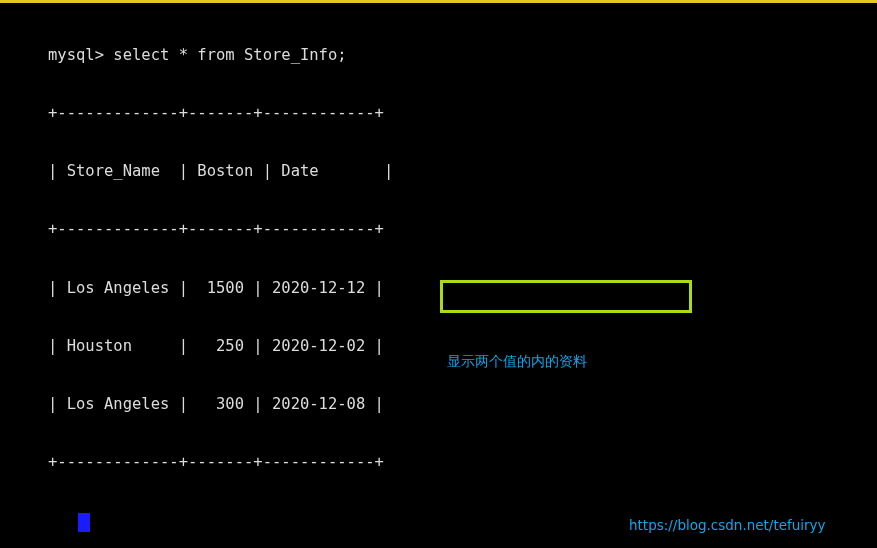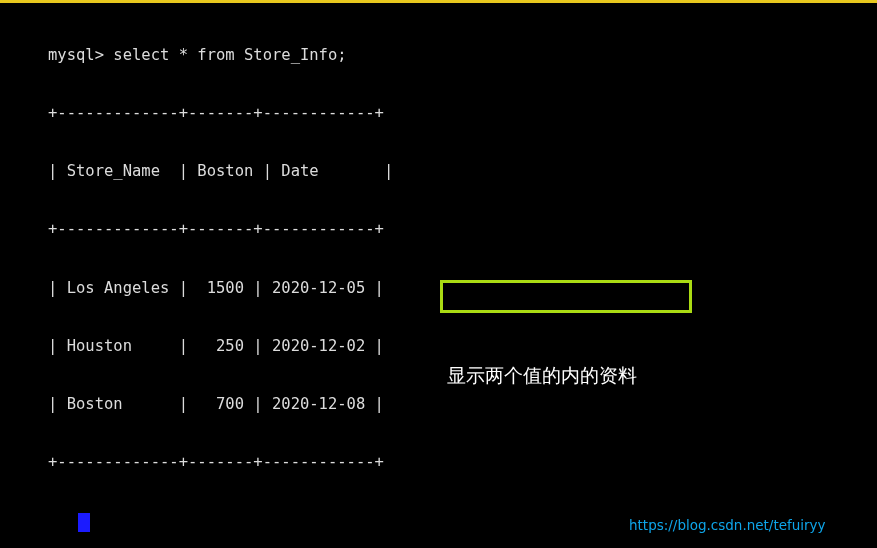--- a/index.html
+++ b/index.html
@@ -61,25 +61,25 @@
     height: 33px;
     border: 3px solid #aadb13;
     box-sizing: border-box;
     pointer-events: none;
   }
 
   
   #annotation {
     position: absolute;
     left: 447px;
-    top: 366px;
+    top: 352px;
     font-family: "DejaVu Sans", "Liberation Sans", sans-serif;
-    font-size: 19px;
+    font-size: 14px;
     line-height: 19px;
-    color: #ffffff;
+    color: #0ea5e9;
     white-space: pre;
   }
 
   
   #cursor {
     position: absolute;
     left: 78px;
     top: 513px;
     width: 12px;
     height: 19px;
@@ -102,23 +102,23 @@
 
 <div id="terminal">
 
   <div id="top-strip"></div>
 
   <div id="console">
     <div class="line">mysql&gt; select * from Store_Info;</div>
     <div class="line">+-------------+-------+------------+</div>
     <div class="line">| Store_Name  | Boston | Date       |</div>
     <div class="line">+-------------+-------+------------+</div>
-    <div class="line">| Los Angeles |  1500 | 2020-12-05 |</div>
+    <div class="line">| Los Angeles |  1500 | 2020-12-12 |</div>
     <div class="line">| Houston     |   250 | 2020-12-02 |</div>
-    <div class="line">| Boston      |   700 | 2020-12-08 |</div>
+    <div class="line">| Los Angeles |   300 | 2020-12-08 |</div>
     <div class="line">+-------------+-------+------------+</div>
     
     
     
     
     
     
     
     
     

